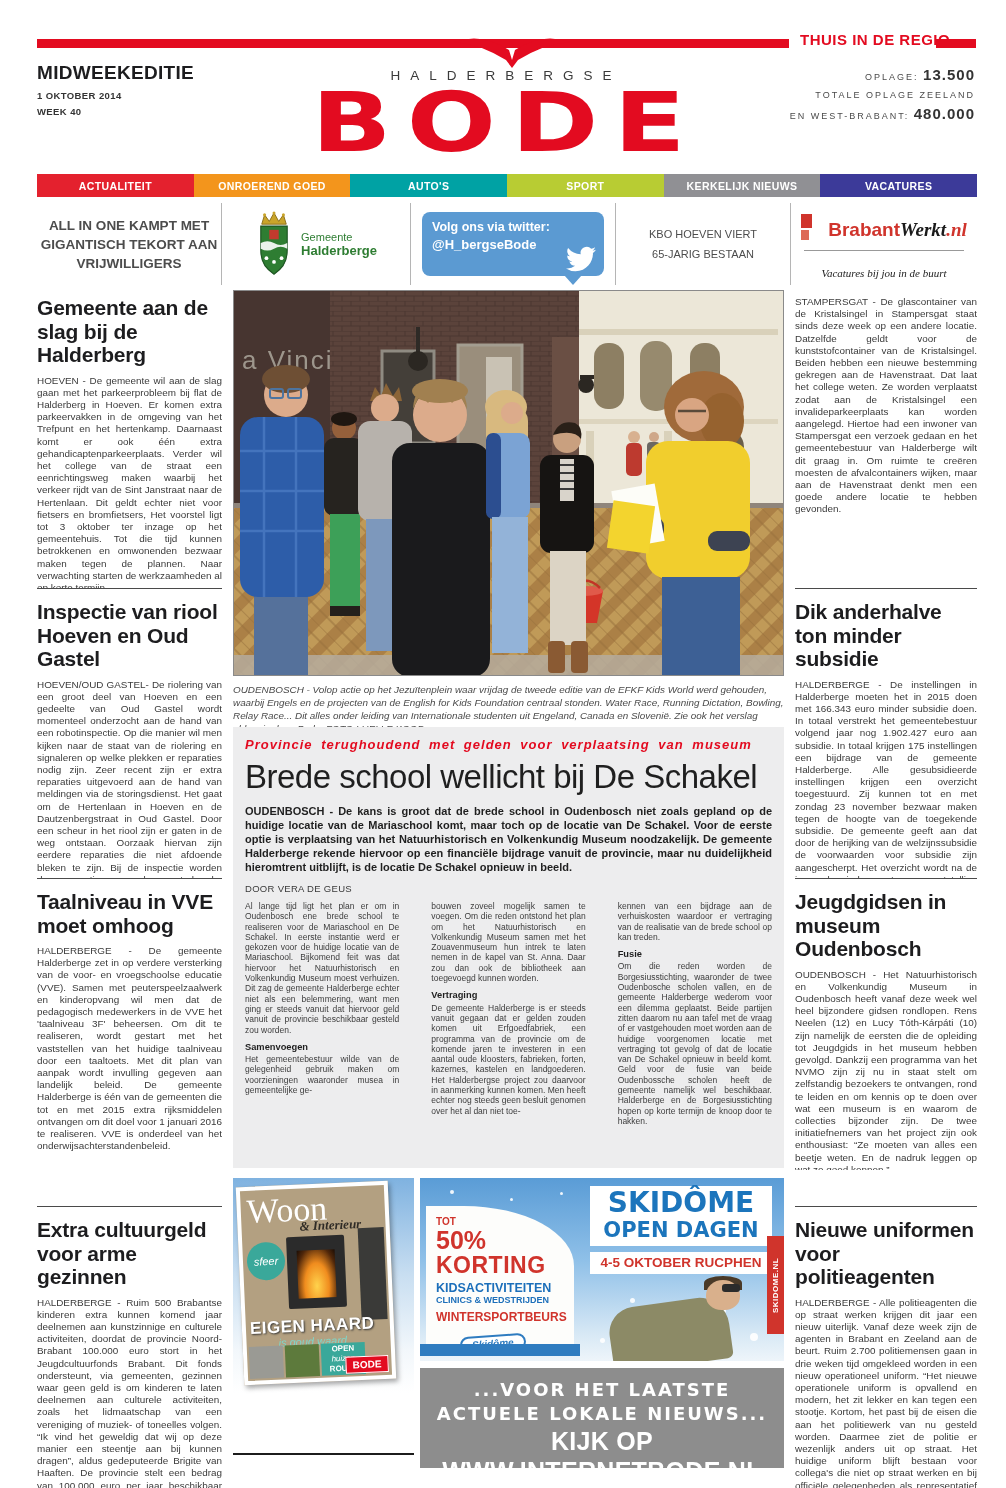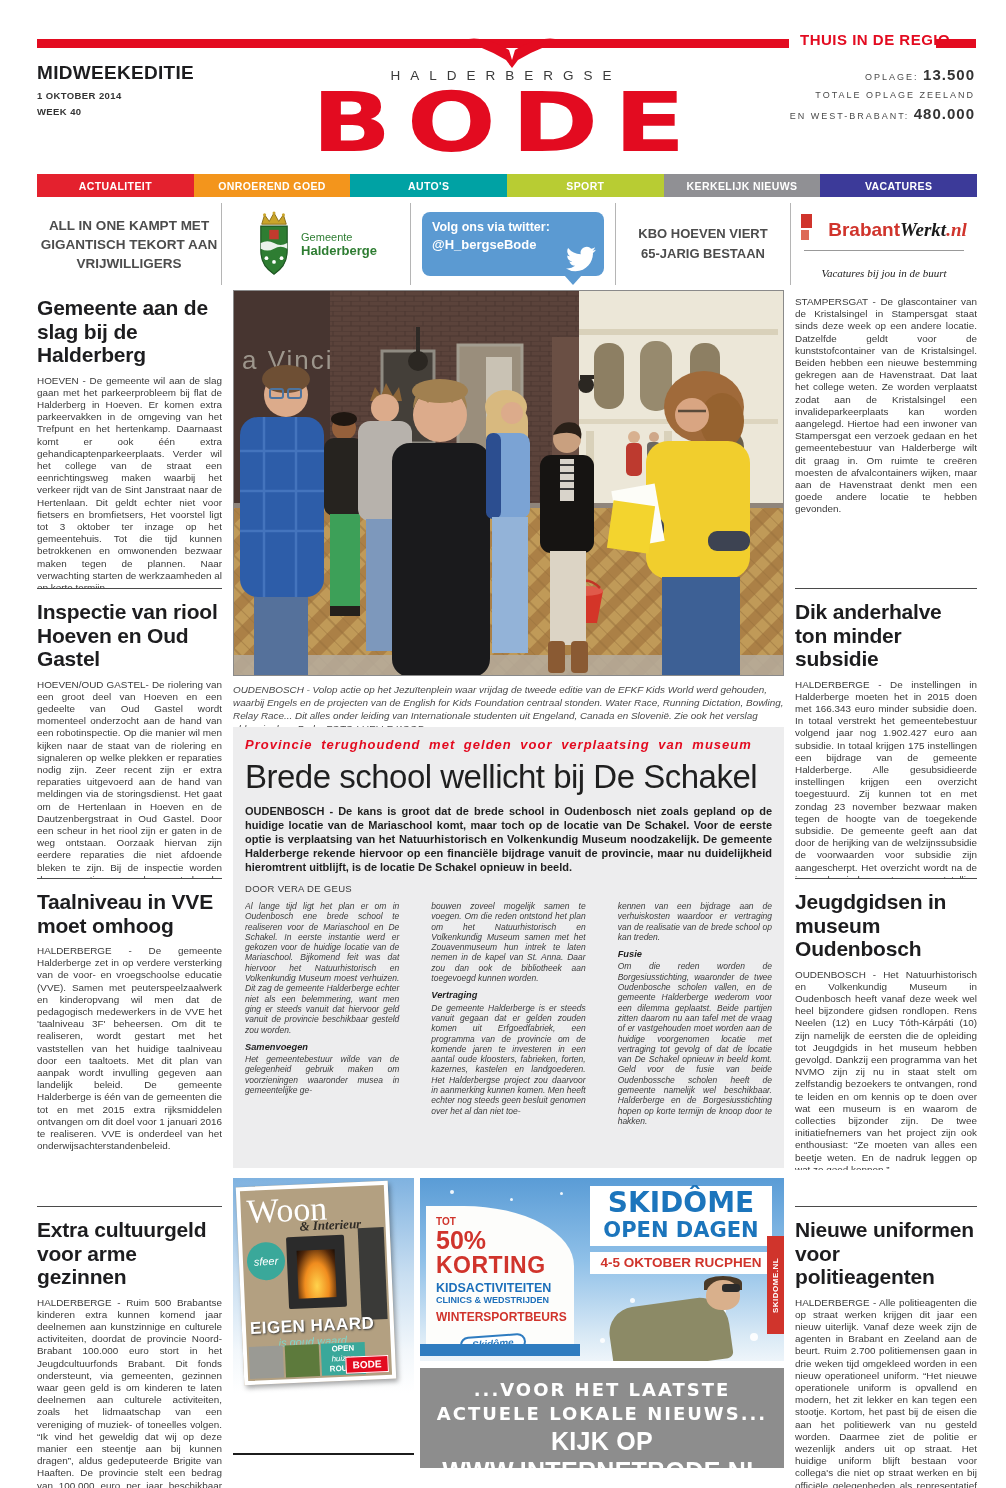--- a/index.html
+++ b/index.html
@@ -45,21 +45,21 @@
   .tz2 .gem-text .g1 { font-size:11px; }
   .tz2 .gem-text .g2 { font-size:13px; font-weight:bold; }
   .tz3 { width:205px; }
   .twitter-box { position:relative; width:182px; height:64px; background:#5b9ad2; border-radius:8px;
                  padding:8px 10px; color:#fff; cursor:pointer; }
   .twitter-box .tw1 { font-size:12.5px; font-weight:bold; }
   .twitter-box .tw2 { font-size:13px; font-weight:bold; margin-top:3px; }
   .twitter-box svg { position:absolute; right:6px; bottom:2px; }
   .twitter-tail { position:absolute; right:22px; bottom:-9px; width:0; height:0;
                   border-left:9px solid transparent; border-right:9px solid transparent; border-top:10px solid #5b9ad2; }
-  .tz4 { width:175px; text-align:center; font-size:13px; font-weight:700; color:#4c4c4c; line-height:20px;align-items:center; }
+  .tz4 { width:175px; text-align:center; font-size:11px; font-weight:400; color:#4c4c4c; line-height:20px;align-items:center; }
   .tz5 { width:186px; flex-direction:column; justify-content:center; cursor:pointer; }
   .bw-logo { display:flex; align-items:flex-end; gap:16px; }
   .bw-blocks { display:flex; flex-direction:column; gap:2px; margin-top:4px; }
   .bw-blocks i { display:block; width:11px; height:14px; background:#d0342c; }
   .bw-blocks i:last-child { width:8px; height:10px; background:#dd6a57; }
   .bw-brand { font-size:19px; line-height:20px; }
   .bw-brand .b1 { color:#d0342c; font-weight:bold; }
   .bw-brand .b2 { font-family:"Liberation Serif",serif; font-weight:bold; font-style:italic; color:#1a1a1a; }
   .bw-brand .b3 { font-family:"Liberation Serif",serif; font-weight:bold; font-style:italic; color:#d0342c; }
   .bw-slogan { margin-top:10px; border-top:1px solid #999; padding-top:16px; width:160px;
@@ -78,21 +78,21 @@
            border:1px solid #8a8a8a; overflow:hidden; background:#d8d4cd; }
   .caption { position:absolute; top:683px; left:233px; width:551px;
              font-style:italic; font-size:9.9px; line-height:13px; color:#4a4a4a; }
   
   .main-article { position:absolute; top:727px; left:233px; width:551px; height:441px;
                   background:#ededee; padding:10px 12px 8px 12px; }
   .kicker { color:#e30b20; font-weight:bold; font-style:italic; font-size:13px; letter-spacing:1px; word-spacing:4px; }
   .headline { font-size:33px; line-height:36px; font-weight:normal; color:#1f1f1f; letter-spacing:-0.5px; margin-top:7px; }
   .intro { margin-top:9px; font-weight:bold; font-size:11px; line-height:14px; color:#1f1f1f; text-align:justify; }
   .byline { margin-top:9px; font-size:9.5px; color:#3a3a3a; letter-spacing:0.3px; }
-  .body-cols { margin-top:7px; display:flex; gap:32px; height:258px; overflow:hidden;font-style:italic; }
+  .body-cols { margin-top:7px; display:flex; gap:32px; height:258px; overflow:hidden; }
   .body-cols .bcol { flex:1; font-size:8.5px; line-height:10.3px; color:#3c3c3c; text-align:justify; }
   .bcol h4 { font-size:9.3px; color:#1f1f1f; margin:7px 0 2px 0; }
   
   .bode-ad { position:absolute; top:1178px; left:233px; width:181px; height:277px;
              border-bottom:2px solid #1c1c1c; cursor:pointer; }
   .bode-ad-head { height:60px; background:#e30b20; border-radius:10px 10px 0 0; color:#fff;
                   text-align:center; padding-top:4px; }
   .bode-ad-head .v1 { font-size:26px; font-weight:bold; line-height:27px; letter-spacing:0.5px; }
   .bode-ad-head .v2 { font-size:26px; font-weight:bold; line-height:27px; letter-spacing:0.5px; }
   .bode-ad-body { position:relative; height:215px; background:linear-gradient(180deg,#7fb2e0 0%,#c8def1 45%,#f2f7fb 80%,#ffffff 100%); }

